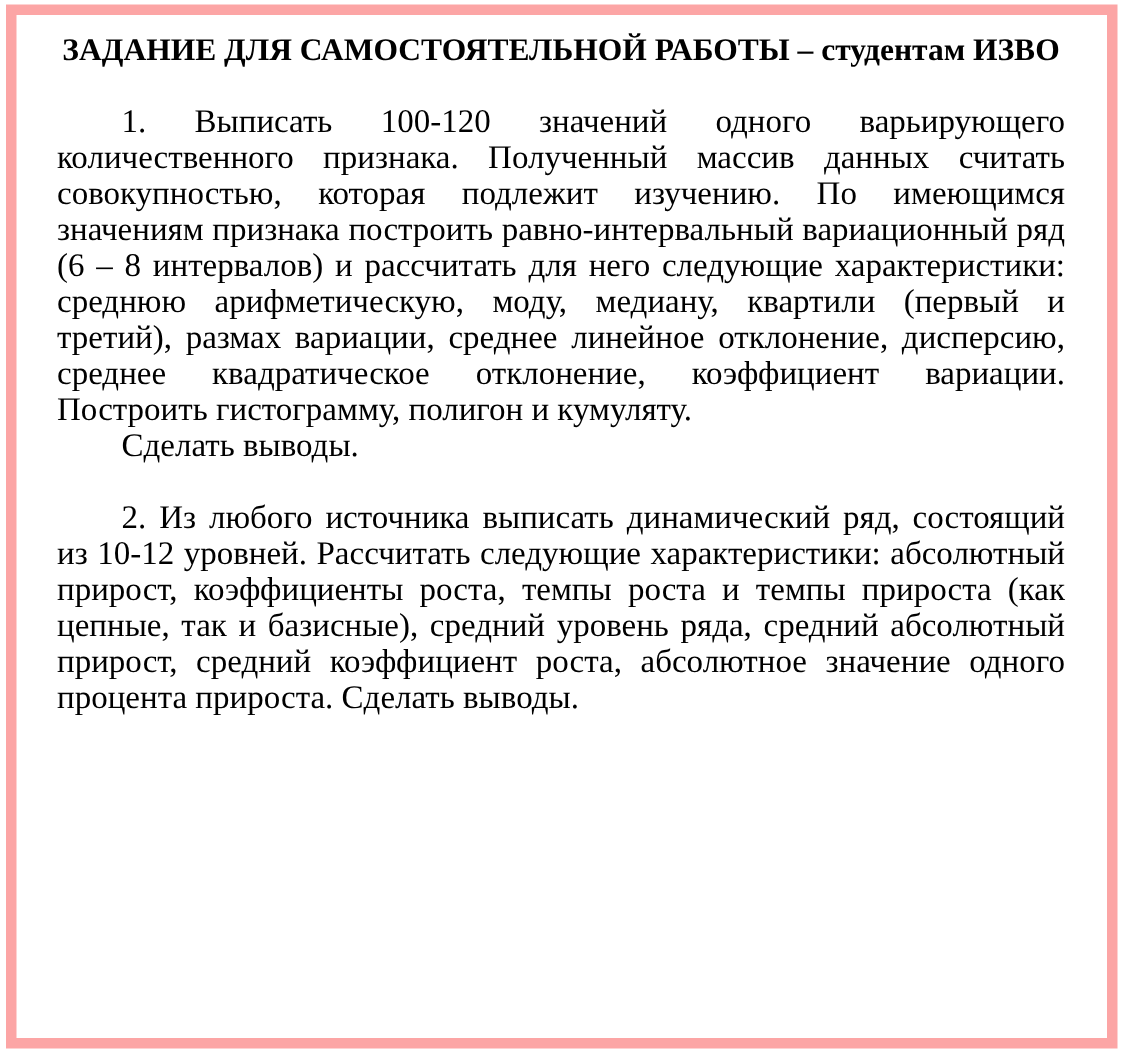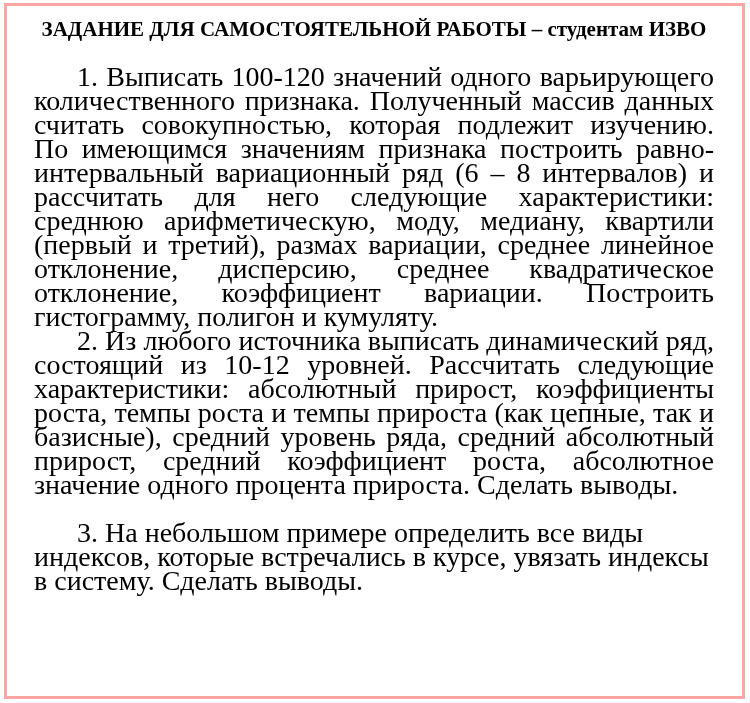--- a/index.html
+++ b/index.html
@@ -15,36 +15,36 @@
     font-family: "Liberation Serif", "DejaVu Serif", serif;
     color: #000000;
     overflow: hidden;
   }
   .frame {
     position: absolute;
     left: 4px;
     top: 3px;
     right: 5px;
     bottom: 4px;
-    border: 3px solid #fca5a5;
+    border: 7px solid #fca5a5;
     padding: 11px 28px 8px 27px;
     box-sizing: border-box;
     overflow: hidden;
   }
   .doc-title {
     margin: 0 0 24px 0;
     font-size: 21px;
     line-height: 24px;
     font-weight: bold;
     text-align: center;
     white-space: nowrap;
   }
   p {
     margin: 0;
-    font-size: 28px;
+    font-size: 22px;
     line-height: 24px;
     text-align: justify;
   }
   p.indent {
     text-indent: 43px;
   }
   p.gap-after {
     margin-bottom: 24px;
   }
   p.left-align {
@@ -53,20 +53,20 @@
 </style>
 </head>
 <body>
 
 <div class="page">
   <div class="frame">
     <h1 class="doc-title">ЗАДАНИЕ ДЛЯ САМОСТОЯТЕЛЬНОЙ РАБОТЫ – студентам ИЗВО</h1>
 
     <p class="indent">1. Выписать 100-120 значений одного варьирующего количественного признака. Полученный массив данных считать совокупностью, которая подлежит изучению. По имеющимся значениям признака построить равно-интервальный вариационный ряд (6 – 8 интервалов) и рассчитать для него следующие характеристики: среднюю арифметическую, моду, медиану, квартили (первый и третий), размах вариации, среднее линейное отклонение, дисперсию, среднее квадратическое отклонение, коэффициент вариации. Построить гистограмму, полигон и кумуляту.</p>
 
+    <p class="indent gap-after left-align">Сделать выводы.</p>
 
     <p class="indent gap-after">2. Из любого источника выписать динамический ряд, состоящий из 10-12 уровней. Рассчитать следующие характеристики: абсолютный прирост, коэффициенты роста, темпы роста и темпы прироста (как цепные, так и базисные), средний уровень ряда, средний абсолютный прирост, средний коэффициент роста, абсолютное значение одного процента прироста. Сделать выводы.</p>
 
-    <p class="indent gap-after left-align">3. На небольшом примере определить все виды индексов, которые встречались в курсе, увязать индексы в систему. Сделать выводы.</p>
 
 
   </div>
 </div>
 
 </body></html>

